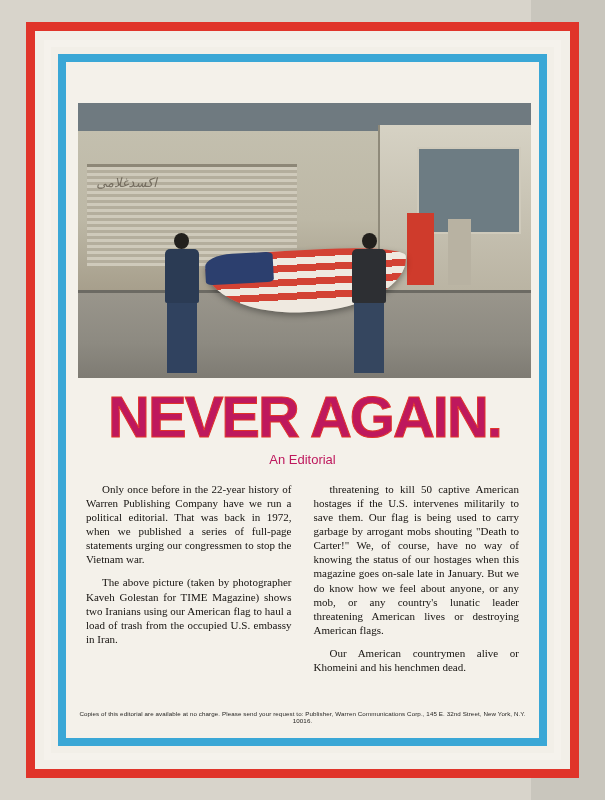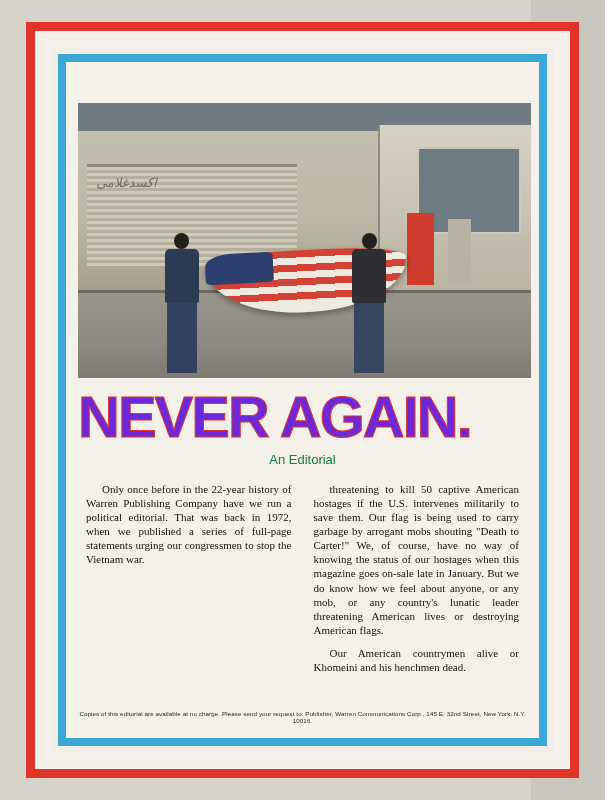--- a/index.html
+++ b/index.html
@@ -172,37 +172,37 @@
     height: 26px;
     background: #cbbfa4;
     border-radius: 50%;
   }
 
   
   .headline {
     position: absolute;
     left: 4px; right: 0;
     top: 318px;
-    text-align: left;
-    color: #6d28d9;
+    text-align: center;
+    color: #be185d;
     font-family: "Liberation Sans", sans-serif;
     font-weight: bold;
     font-size: 58px;
     letter-spacing: -2px;
     line-height: 1;
     -webkit-text-stroke: 1px #e0342a;
   }
   .subhead {
     position: absolute;
     left: 0; right: 0;
     top: 382px;
     text-align: center;
     font-family: "Liberation Sans", sans-serif;
     font-size: 13px;
-    color: #15803d;
+    color: #be185d;
   }
 
   
   .cols {
     position: absolute;
     left: 12px;
     right: 12px;
     top: 412px;
     display: flex;
     gap: 22px;
@@ -268,20 +268,21 @@
               <div class="legs"></div>
             </div>
           </div>
 
           <div class="headline">NEVER AGAIN.</div>
           <div class="subhead">An Editorial</div>
 
           <div class="cols">
             <div class="col">
               <p>Only once before in the 22-year history of Warren Publishing Company have we run a political editorial. That was back in 1972, when we published a series of full-page statements urging our congressmen to stop the Vietnam war.</p>
+              <p>The above picture (taken by photographer Kaveh Golestan for TIME Magazine) shows two Iranians using our American flag to haul a load of trash from the occupied U.S. embassy in Iran.</p>
 
             </div>
             <div class="col">
               <p>threatening to kill 50 captive American hostages if the U.S. intervenes militarily to save them. Our flag is being used to carry garbage by arrogant mobs shouting "Death to Carter!" We, of course, have no way of knowing the status of our hostages when this magazine goes on-sale late in January. But we do know how we feel about anyone, or any mob, or any country's lunatic leader threatening American lives or destroying American flags.</p>
               <p>Our American countrymen alive or Khomeini and his henchmen dead.</p>
 
             </div>
           </div>
 
           <div class="footer">Copies of this editorial are available at no charge. Please send your request to: Publisher, Warren Communications Corp., 145 E. 32nd Street, New York, N.Y. 10016.</div>

